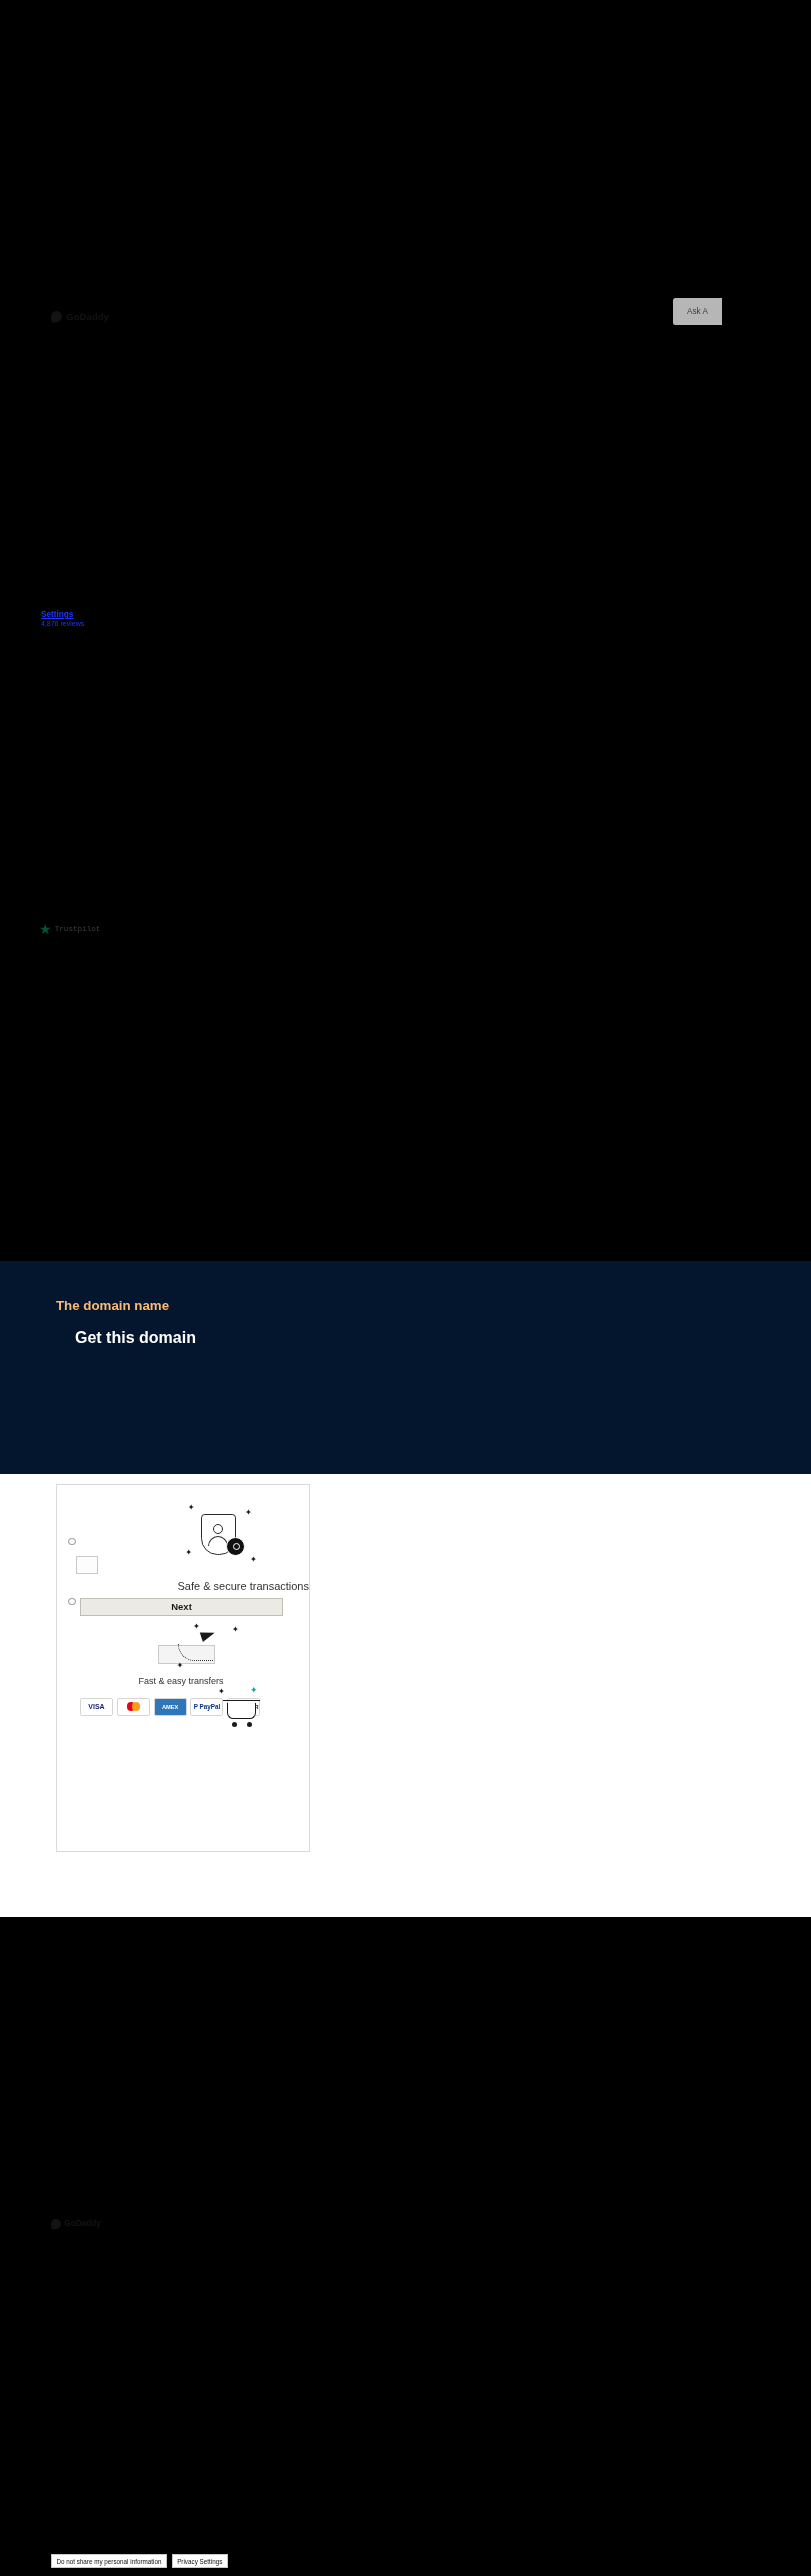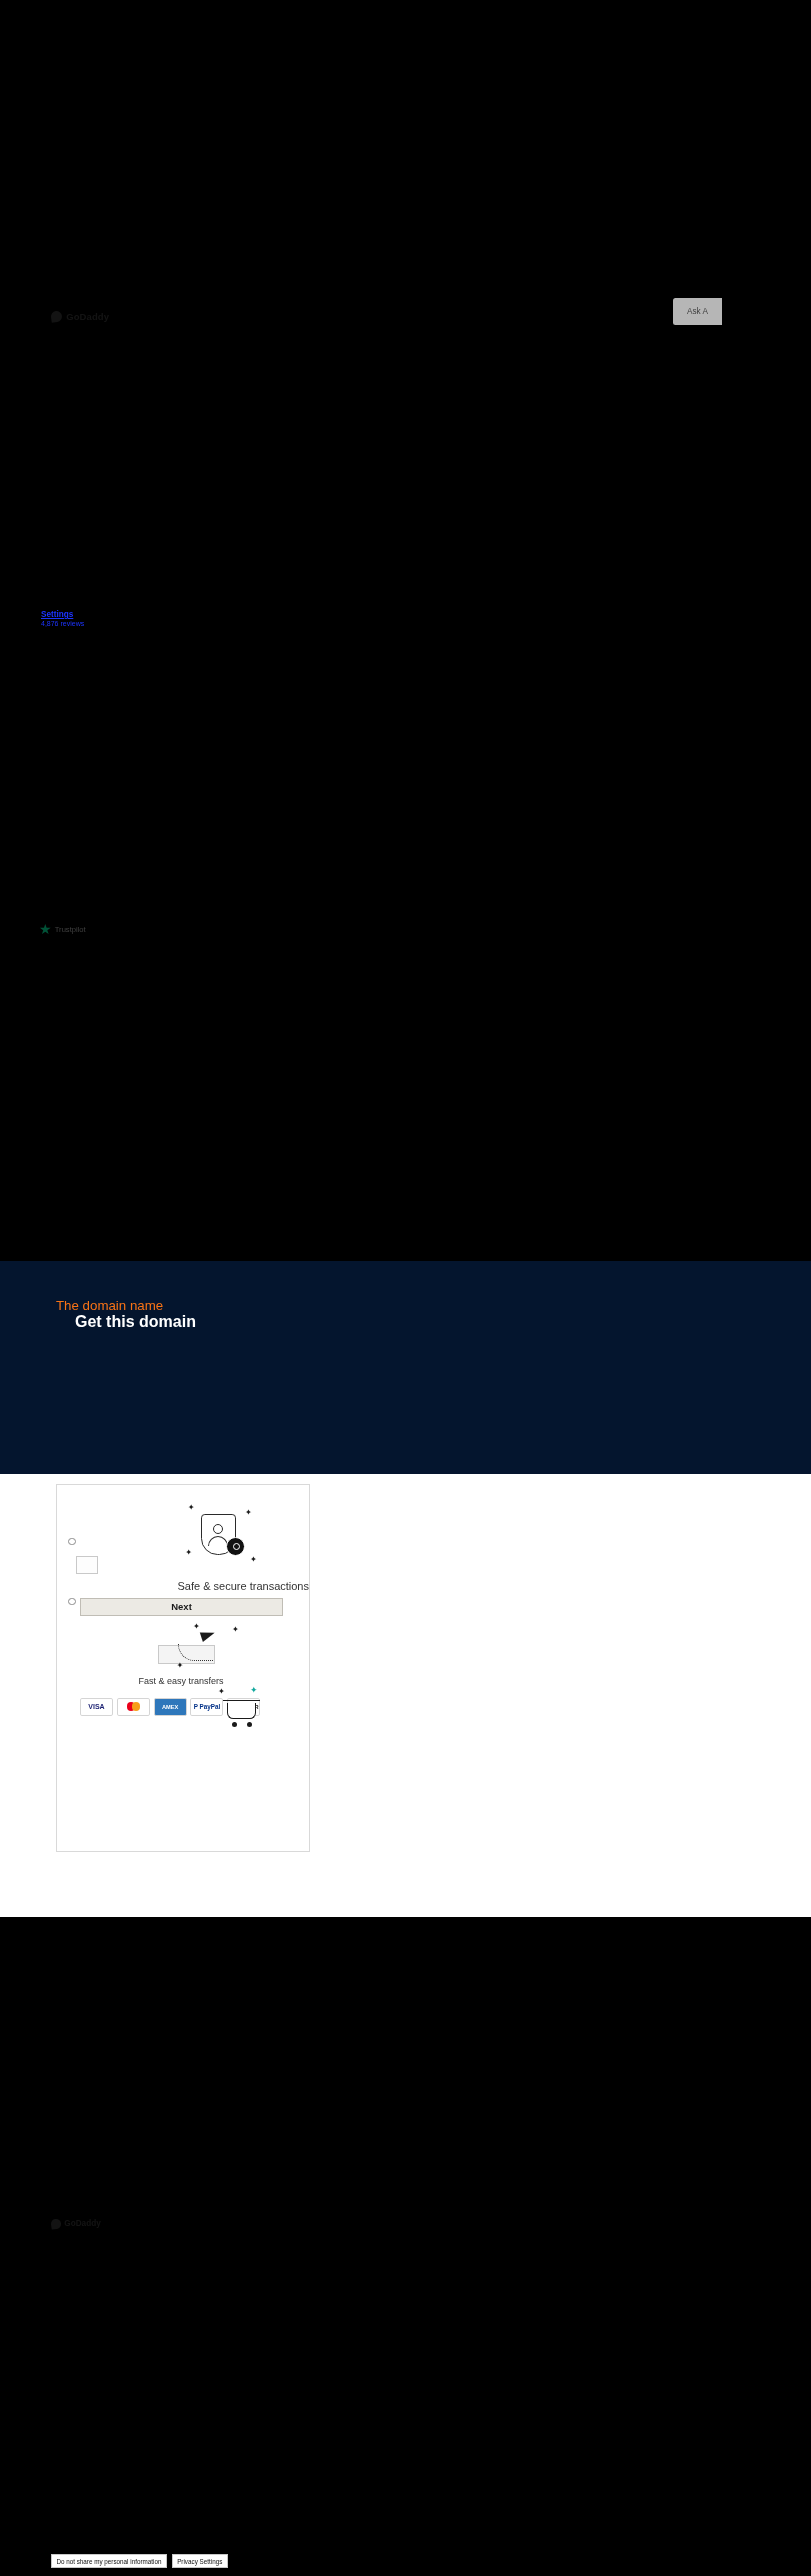--- a/index.html
+++ b/index.html
@@ -87,38 +87,39 @@
     opacity: .45;
   }
   .star-glyph {
     color: #00b67a;
     font-size: 14px;
     line-height: 1;
   }
   .trust-bottom .label {
     font-size: 7.6px;
     color: #8a8a8a;
+    font-family: Liberation Mono, monospace;
   }
 
   
   .hero {
     position: absolute;
     left: 0; top: 1261px;
     width: 811px;
     height: 216px;
     background: #04152e;
   }
   .hero-inner {
     padding: 37px 0 0 56px;
   }
   .hero .kicker {
     font-size: 13.3px;
-    font-weight: normal;
-    color: #f97316;
-    margin: 0 0 0 0;
+    font-weight: bold;
+    color: #fdba74;
+    margin: 0 0 16px 0;
   }
   .hero .domain {
     font-size: 31px;
     font-weight: bold;
     color: #ffffff;
     margin: 0 0 2.5px 0;
     letter-spacing: -0.3px;
   }
   .hero .forsale {
     font-size: 13.3px;

